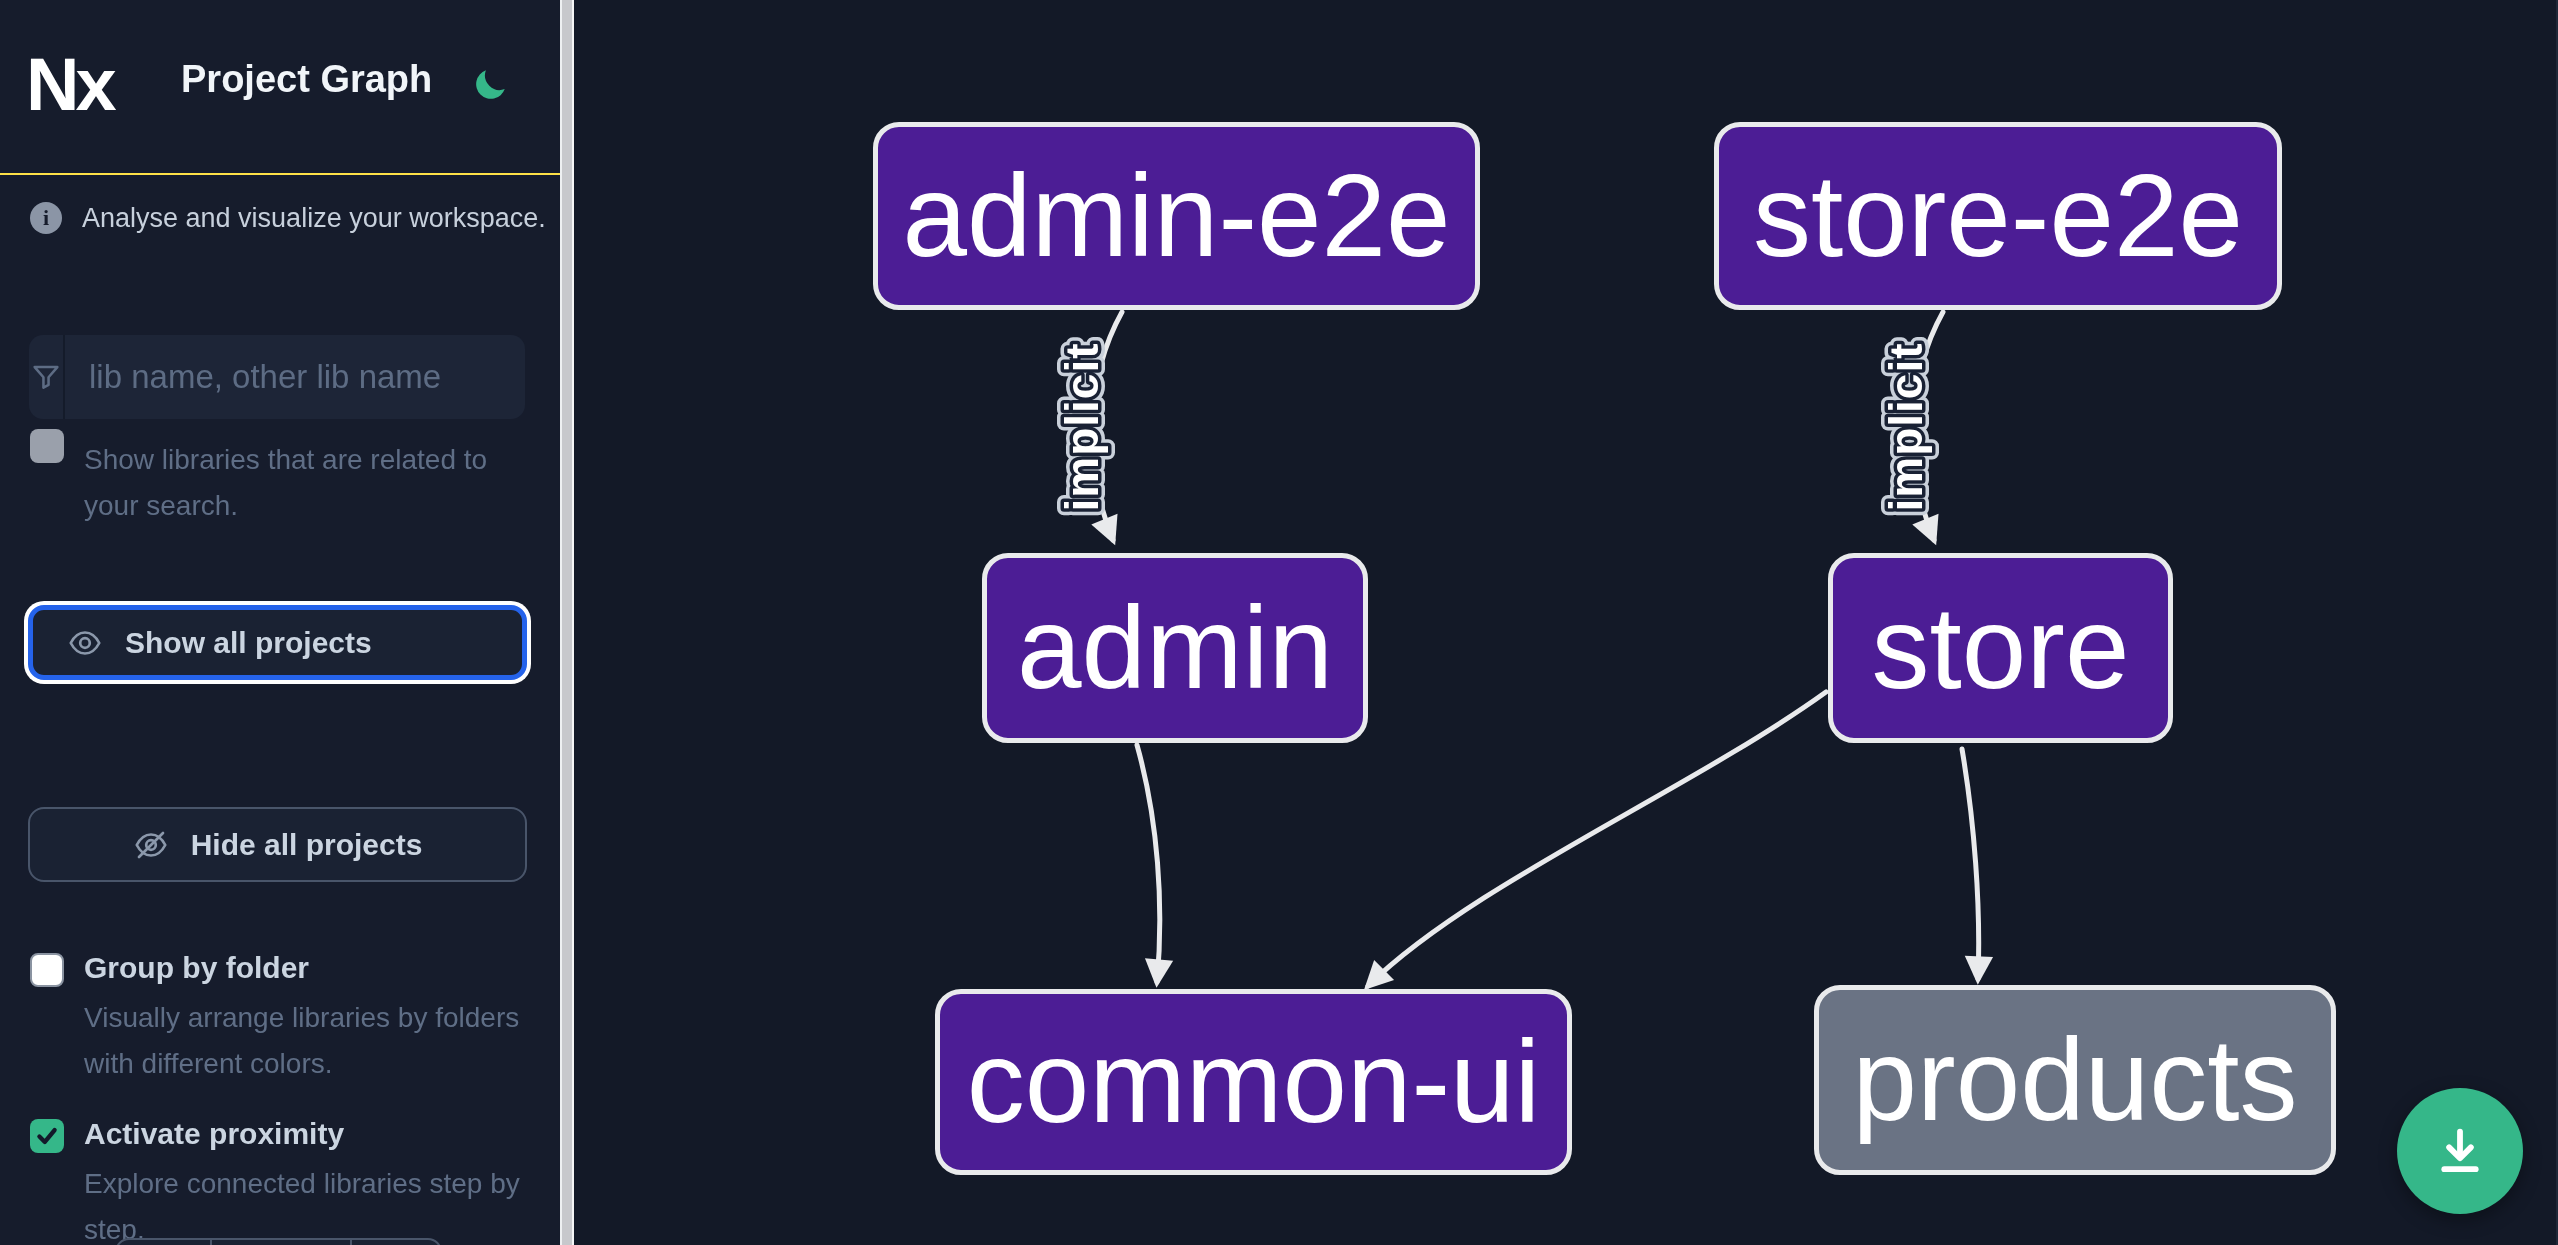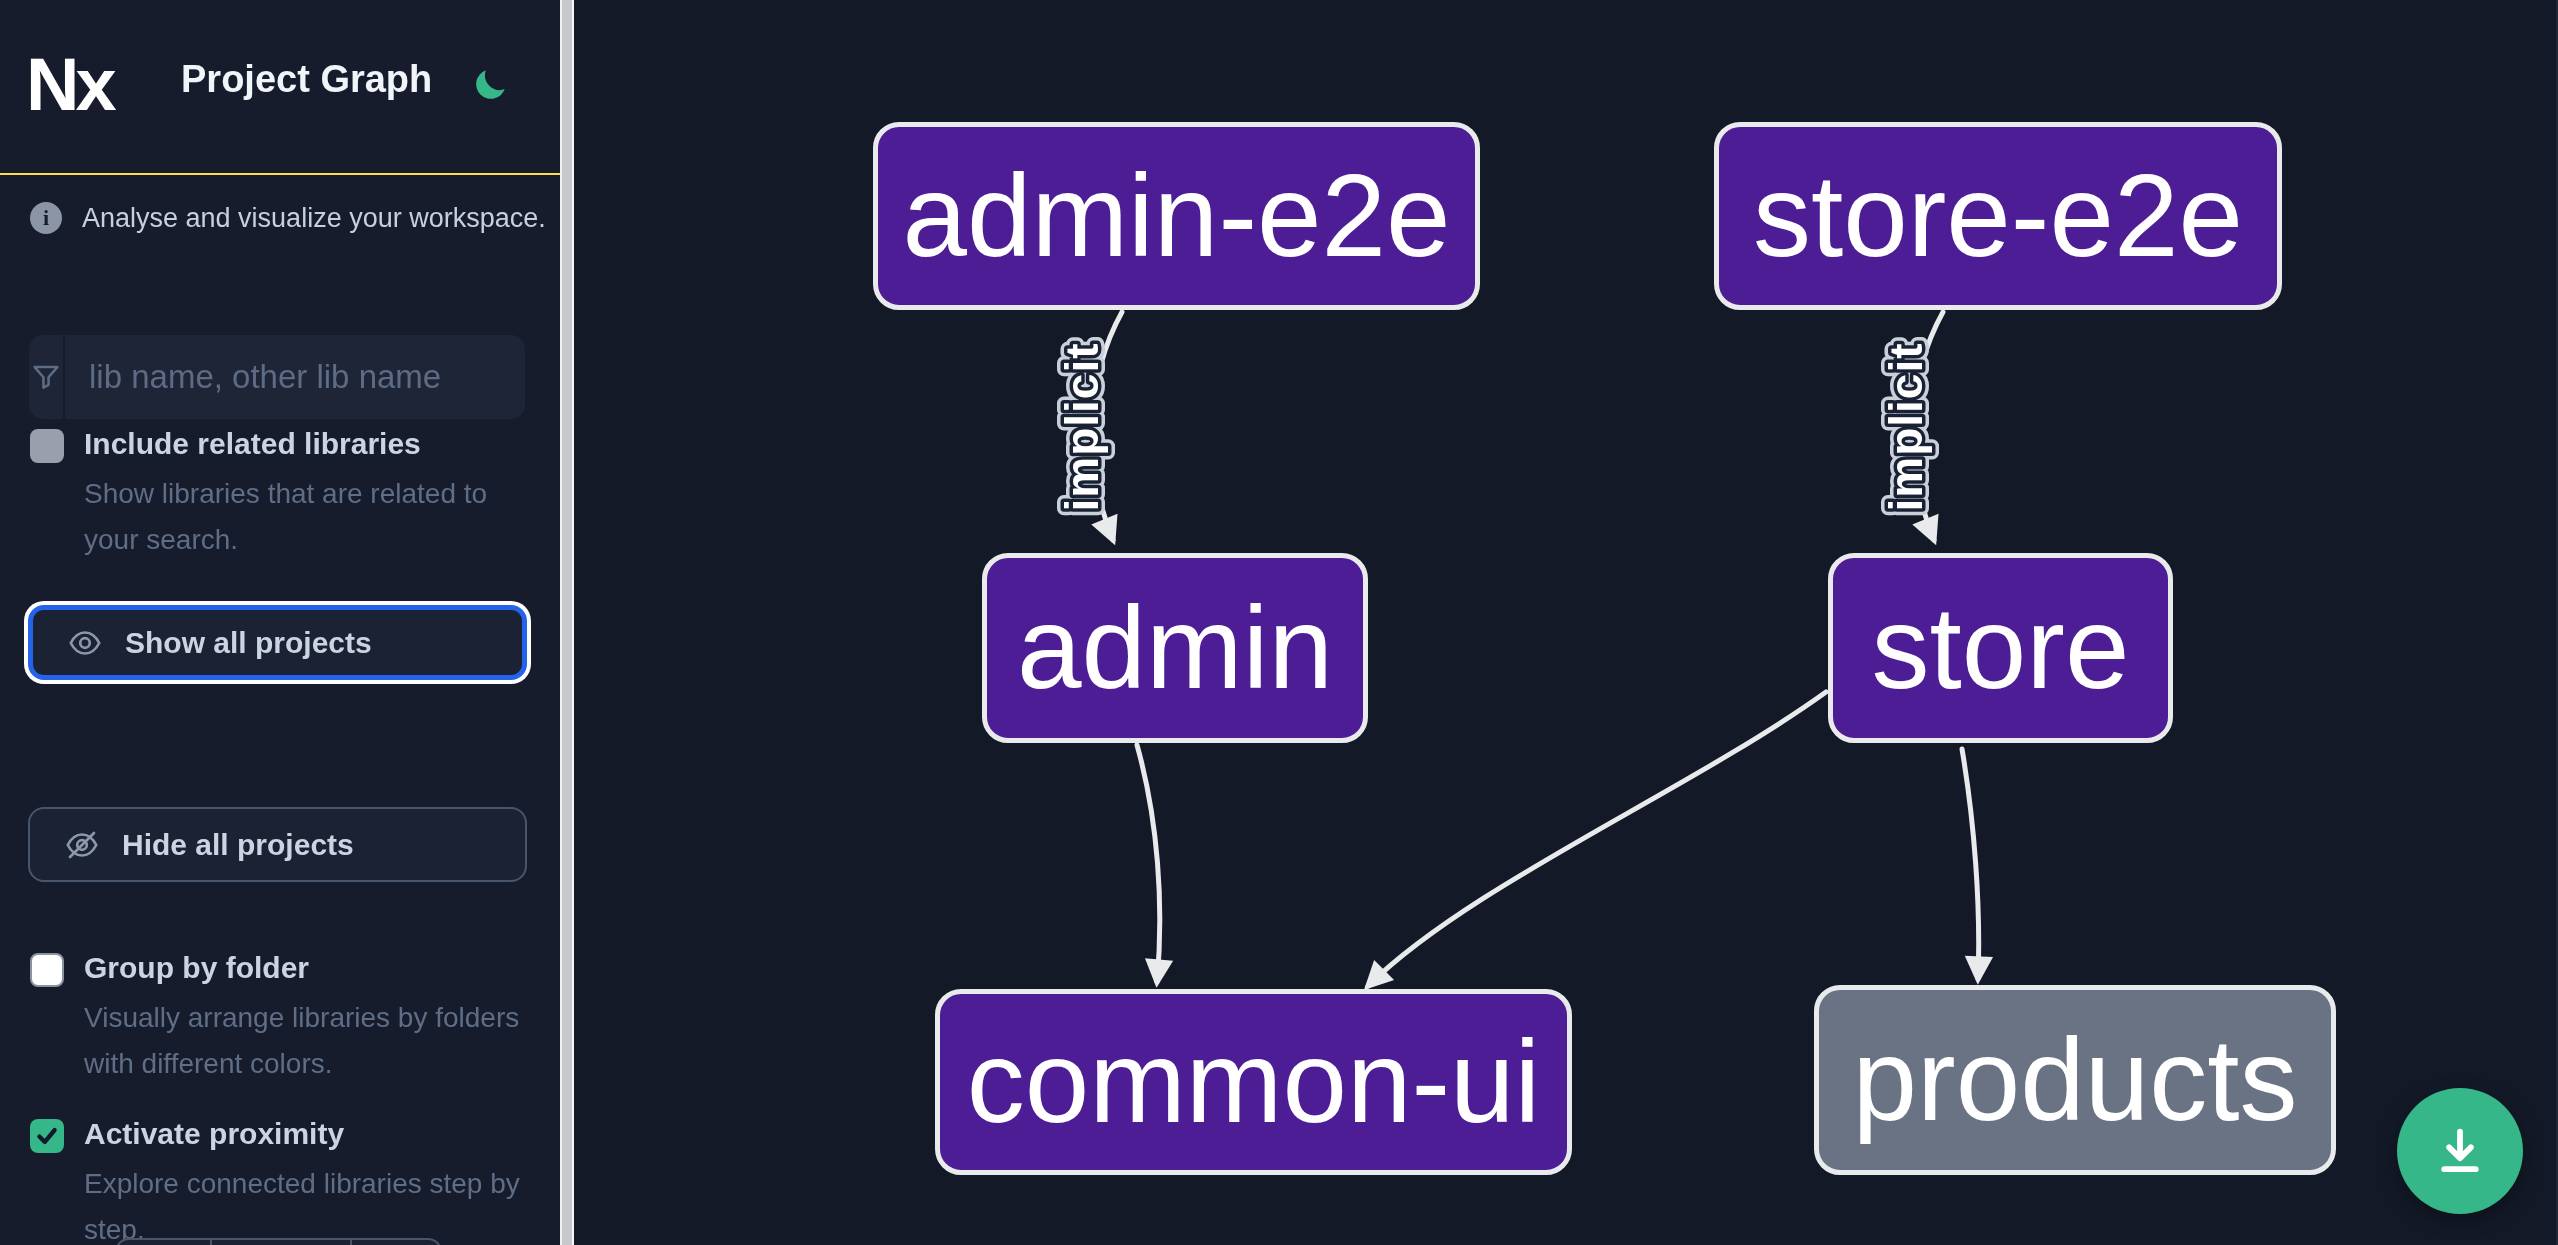--- a/index.html
+++ b/index.html
@@ -56,21 +56,21 @@
   .chk-box.green{background:#35b789;display:flex;align-items:center;justify-content:center;}
   .chk-label{margin-left:54px;font-size:30px;font-weight:700;color:#cbd5e1;cursor:pointer;}
   .chk-desc{margin-left:54px;margin-top:10px;width:440px;font-size:28px;line-height:46px;color:#5f6e86;}
 
   .btn{position:absolute;left:28px;width:499px;height:75px;background:#1a2233;border-radius:16px;
        display:flex;align-items:center;padding:0 34px;gap:22px;cursor:pointer;}
   .btn .lbl{font-size:30px;font-weight:600;color:#cbd5e1;}
   .btn.focused{border:5px solid #2563eb;box-shadow:0 0 0 4px #ffffff;}
   .btn.danger{border:3px solid #ef4444;}
   .btn.danger .lbl{color:#ef4444;}
-  .btn.default{border:2px solid #49556a;}
+  .btn.default{border:2px solid #49556a;justify-content:center;}
 
   .stepper{position:absolute;left:115px;top:1238px;width:327px;height:60px;border:2px solid #49556a;
        border-radius:14px 14px 0 0;display:flex;background:#1a2233;}
   .stepper .cell{border-right:2px solid #49556a;}
   .stepper .cell:last-child{border-right:none;}
 </style>
 </head>
 <body>
 
 <div class="app">
@@ -139,21 +139,20 @@
       <span class="icon-cell">
         <svg width="34" height="34" viewBox="0 0 24 24" fill="none" stroke="#5d6c84" stroke-width="1.8" stroke-linecap="round" stroke-linejoin="round">
           <path d="M4 5 h16 l-6.2 7.2 v5.3 l-3.6 2 v-7.3 Z"></path>
         </svg>
       </span>
       <input type="text" placeholder="lib name, other lib name" style="">
     </div>
 
     <div class="chk-row" style="top:427px;">
       <span class="chk-box gray"></span>
-      <div class="chk-label">Include related libraries</div>
       <div class="chk-desc">Show libraries that are related to your search.</div>
     </div>
 
     <button class="btn focused" style="top:605px;">
       <span style="display:flex;">
         <svg width="36" height="36" viewBox="0 0 24 24" fill="none" stroke="#8b98ab" stroke-width="1.8" stroke-linecap="round" stroke-linejoin="round">
           <path d="M2.5 12 C5 7.2 8.3 5 12 5 s7 2.2 9.5 7 C19 16.8 15.7 19 12 19 s-7-2.2-9.5-7Z"></path>
           <circle cx="12" cy="12" r="3.2"></circle>
         </svg>
       </span>

